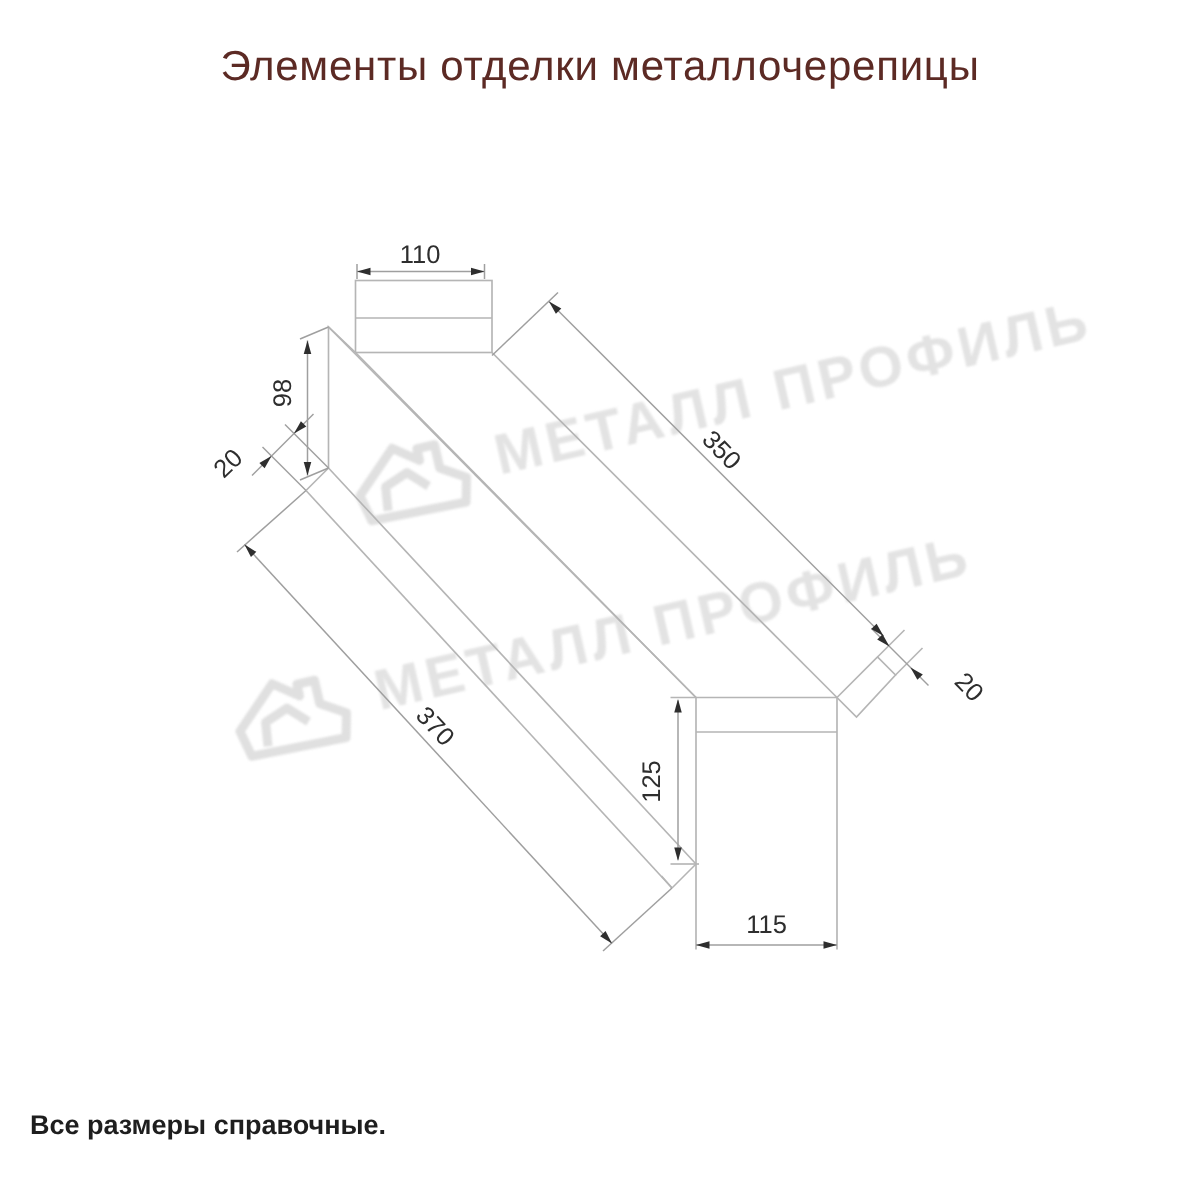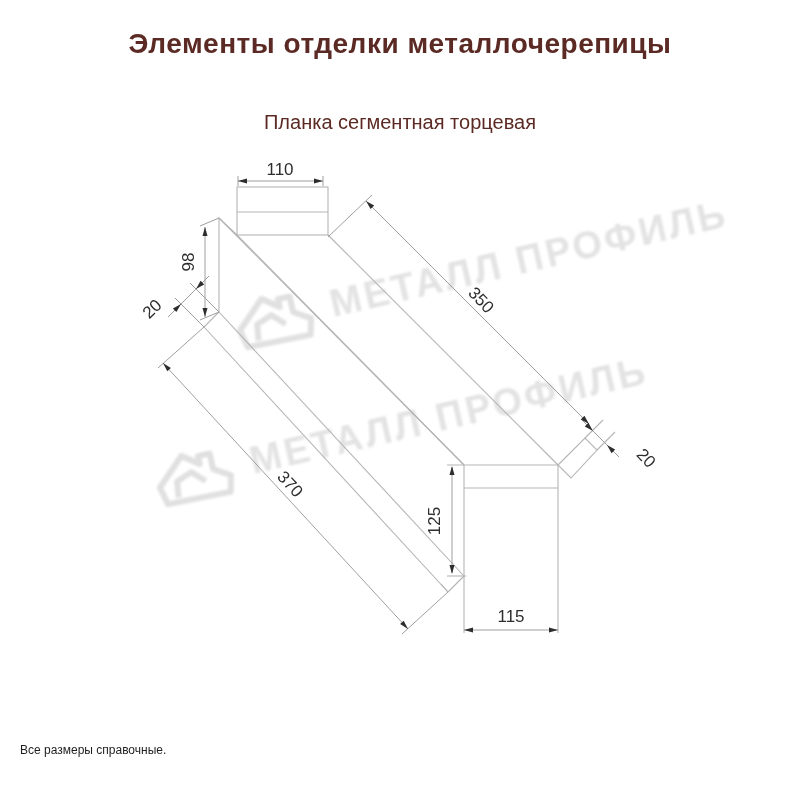--- a/index.html
+++ b/index.html
@@ -3,21 +3,21 @@
 <meta charset="utf-8">
 <style>
   html,body{margin:0;padding:0;}
   body{
     width:800px;height:800px;position:relative;overflow:hidden;
     background:#ffffff;
     font-family:"Liberation Sans", sans-serif;
   }
   .page-title{
     position:absolute;top:28px;left:0;width:800px;
-    text-align:center;font-size:28px;font-weight:bold;
+    text-align:center;font-size:28px;font-weight:normal;
     color:#5c2a24;letter-spacing:0.5px;
   }
   .subtitle{
     position:absolute;top:110px;left:0;width:800px;
     text-align:center;font-size:20px;line-height:25px;
     color:#5c2a24;
   }
   .watermark{
     position:absolute;display:flex;align-items:center;gap:14px;
     transform-origin:left center;color:#e3e3e3;
@@ -25,31 +25,30 @@
     pointer-events:none;z-index:1;white-space:nowrap;
   }
   .watermark .wm-text{
     font-size:38px;font-weight:bold;letter-spacing:3px;
   }
   .wm-1{left:233px;top:296px;transform:rotate(-13deg);}
   .wm-2{left:153px;top:453px;transform:rotate(-13deg);}
   .drawing{position:absolute;left:0;top:0;z-index:2;}
   .footer{
     position:absolute;left:20px;top:738px;z-index:3;
-    font-size:12px;line-height:24px;color:#1e1e1e;
+    font-size:18px;line-height:24px;color:#1e1e1e;font-weight:bold;
   }
   text{font-family:"Liberation Sans", sans-serif;}
 </style>
 </head>
 <body>
 
 <div class="page-title">Элементы отделки металлочерепицы</div>
 
 <div class="subtitle">
-  <div>Планка сегментная торцевая</div>
 </div>
 
 <div class="watermark wm-1">
   <svg width="86" height="62" viewBox="0 0 86 62">
     <g fill="none" stroke="#e0e0e0" stroke-width="6" stroke-linejoin="round">
       <path d="M6 36 L34 10 L50 22 L50 14 L62 14 L62 30 L78 40 L74 56 L10 54 Z"></path>
       <path d="M22 50 L24 34 L40 28 L52 40"></path>
     </g>
   </svg>
   <span class="wm-text">МЕТАЛЛ ПРОФИЛЬ</span>

